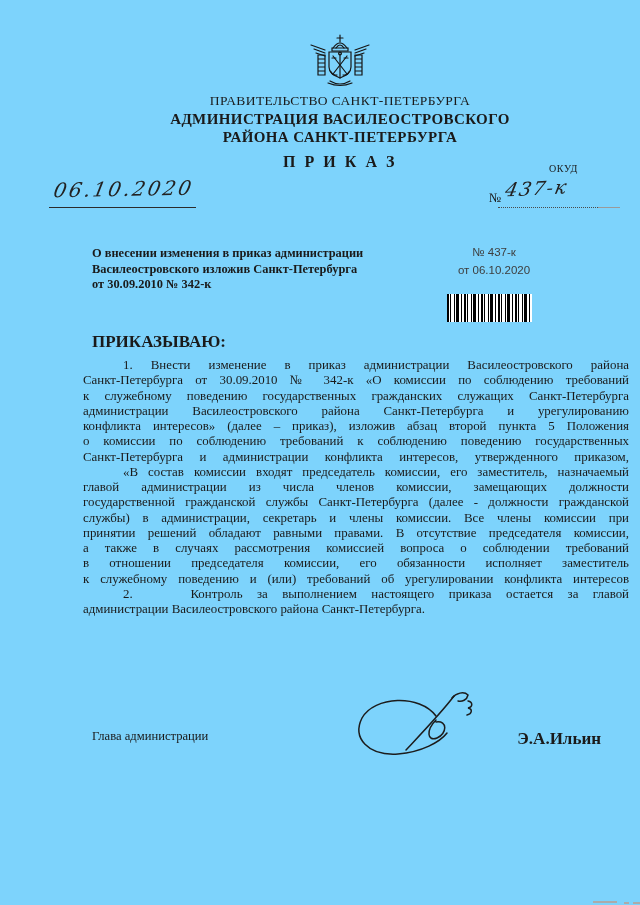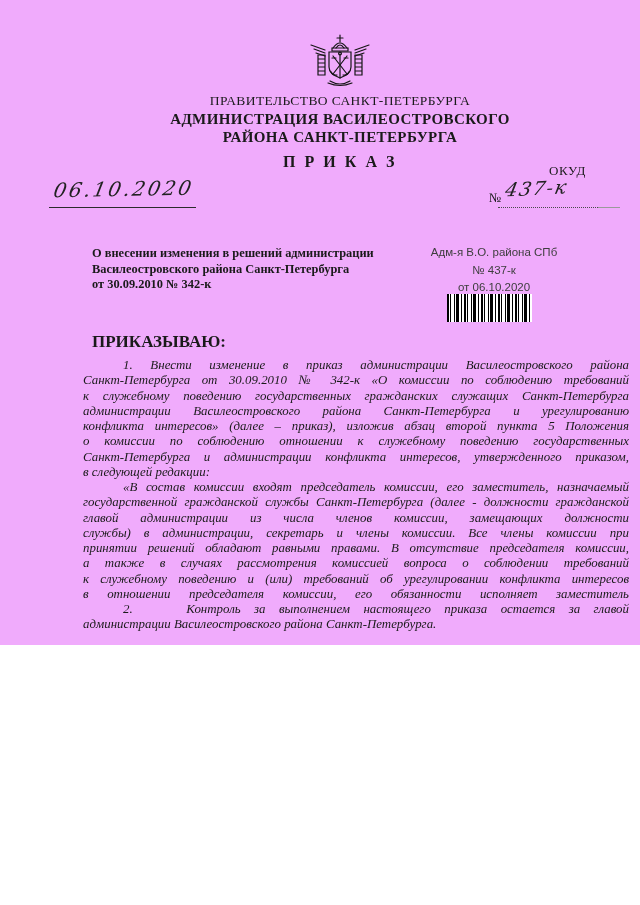--- a/index.html
+++ b/index.html
@@ -1,29 +1,29 @@
 <!DOCTYPE html>
 <html><head>
 <meta charset="utf-8">
 <style>
   html,body{margin:0;padding:0;background:#ffffff;}
-  .page{position:relative;width:640px;height:645px;background:#f0abfc;overflow:hidden;
+  .page{position:relative;width:640px;height:905px;background:#7dd3fc;overflow:hidden;
         font-family:"Liberation Serif",serif;color:#1a1a1a;}
 
   .emblem{position:absolute;left:302px;top:32px;width:76px;height:58px;}
 
   .h-gov{position:absolute;left:35px;top:93px;width:610px;text-align:center;
          font-size:13.5px;letter-spacing:0.4px;}
   .h-adm1{position:absolute;left:35px;top:111px;width:610px;text-align:center;
           font-size:15px;font-weight:bold;letter-spacing:0.4px;}
   .h-adm2{position:absolute;left:35px;top:129px;width:610px;text-align:center;
           font-size:15px;font-weight:bold;letter-spacing:0.4px;}
   .h-type{position:absolute;left:35px;top:153px;width:610px;text-align:center;
           font-size:16px;font-weight:bold;letter-spacing:2.5px;}
-  .okud{position:absolute;left:517px;top:163px;font-size:13px;letter-spacing:0.6px;padding-left:32px;}
+  .okud{position:absolute;left:517px;top:163px;font-size:10px;letter-spacing:0.6px;padding-left:32px;}
 
   .date-hw{position:absolute;left:54px;top:177px;font-size:20px;font-style:italic;
            font-family:"DejaVu Serif",serif;letter-spacing:2.5px;
            transform:skewX(-12deg) rotate(-1deg);color:#222;}
   .date-line{position:absolute;left:49px;top:207px;width:147px;height:1px;background:#2b2b2b;}
   .num-sign{position:absolute;left:489px;top:190px;font-size:13px;}
   .num-hw{position:absolute;left:506px;top:177px;font-size:19px;font-style:italic;
           font-family:"DejaVu Serif",serif;letter-spacing:1.5px;
           transform:skewX(-14deg) rotate(-3deg);color:#222;}
   .num-line{position:absolute;left:498px;top:200px;width:100px;height:7px;
@@ -38,21 +38,21 @@
          font-family:"Liberation Sans",sans-serif;font-size:11.5px;line-height:17.5px;
          color:#3d3d3d;}
   .barcode{position:absolute;left:447px;top:294px;width:85px;height:28px;
            background:repeating-linear-gradient(90deg,
              #000 0 2px,#fff 2px 3px,#000 3px 4px,#fff 4px 7px,#000 7px 8px,
              #fff 8px 9px,#000 9px 12px,#fff 12px 14px,#000 14px 15px,#fff 15px 17px);}
 
   .orderword{position:absolute;left:92px;top:332px;font-weight:bold;font-size:17px;}
 
   .bodytext{position:absolute;left:83px;top:358px;width:546px;font-size:12.9px;}
-  .bline{line-height:15.25px;text-align:justify;text-align-last:justify;font-style:italic;}
+  .bline{line-height:15.25px;text-align:justify;text-align-last:justify;}
   .blast{text-align-last:left;}
   .bindent{text-indent:40px;}
 
   .sig-title{position:absolute;left:92px;top:729px;font-weight:normal;font-size:12.6px;}
   .sig-name{position:absolute;right:39px;top:729px;font-weight:bold;font-size:17px;}
   .sig-auto{position:absolute;left:348px;top:688px;width:140px;height:84px;}
 
   .artifact{position:absolute;background:#ababab;}
   .a1{left:593px;top:901px;width:24px;height:2px;}
   .a2{left:624px;top:902px;width:5px;height:2px;}
@@ -87,51 +87,49 @@
   <span class="okud">ОКУД</span>
 
   <div class="date-hw">06.10.2020</div>
   <div class="date-line"></div>
   <span class="num-sign">№</span>
   <span class="num-hw">437-к</span>
   <div class="num-line"></div>
   <div class="num-line2"></div>
 
   <div class="subject">
-    <div>О внесении изменения в решений администрации</div>
-    <div>Василеостровского района Санкт-Петербурга</div>
+    <div>О внесении изменения в приказ администрации</div>
+    <div>Василеостровского изложив Санкт-Петербурга</div>
     <div>от 30.09.2010 № 342-к</div>
   </div>
 
   <div class="stamp">
-    <div>Адм-я  В.О. района СПб</div>
     <div>№ 437-к</div>
     <div>от 06.10.2020</div>
   </div>
   <div class="barcode"></div>
 
   <div class="orderword">ПРИКАЗЫВАЮ:</div>
 
   <div class="bodytext">
       <div class="bline bindent">1. Внести изменение в приказ администрации Василеостровского района</div>
       <div class="bline">Санкт-Петербурга от 30.09.2010 № 342-к «О комиссии по соблюдению требований</div>
       <div class="bline">к служебному поведению государственных гражданских служащих Санкт-Петербурга</div>
       <div class="bline">администрации Василеостровского района Санкт-Петербурга и урегулированию</div>
       <div class="bline">конфликта интересов» (далее – приказ), изложив абзац второй пункта 5  Положения</div>
-      <div class="bline">о комиссии по соблюдению отношении к служебному поведению государственных</div>
+      <div class="bline">о комиссии по соблюдению требований к соблюдению поведению государственных</div>
       <div class="bline">Санкт-Петербурга и администрации конфликта интересов, утвержденного приказом,</div>
-      <div class="bline blast">в следующей редакции:</div>
       <div class="bline bindent">«В состав комиссии входят председатель комиссии, его заместитель, назначаемый</div>
+      <div class="bline">главой администрации из числа членов комиссии, замещающих должности</div>
       <div class="bline">государственной гражданской службы Санкт-Петербурга (далее - должности гражданской</div>
-      <div class="bline">главой администрации из числа членов комиссии, замещающих должности</div>
       <div class="bline">службы) в администрации, секретарь и члены комиссии. Все члены комиссии при</div>
       <div class="bline">принятии решений обладают равными правами. В отсутствие председателя комиссии,</div>
       <div class="bline">а также в случаях рассмотрения комиссией вопроса о соблюдении требований</div>
+      <div class="bline">в отношении председателя комиссии, его обязанности исполняет заместитель</div>
       <div class="bline">к служебному поведению и (или) требований об урегулировании конфликта интересов</div>
-      <div class="bline">в отношении председателя комиссии, его обязанности исполняет заместитель</div>
       <div class="bline bindent">2.&nbsp;&nbsp;&nbsp;&nbsp;Контроль за выполнением настоящего приказа остается за главой</div>
       <div class="bline blast">администрации Василеостровского района Санкт-Петербурга.</div>
     </div>
 
   <div class="sig-title">Глава администрации</div>
   <svg class="sig-auto" viewBox="0 0 140 84" fill="none" stroke="#1c1c1c" stroke-width="1.5" stroke-linecap="round">
     <path d="M88 28 C 72 6 26 8 14 30 C 4 50 20 68 50 66 C 74 64 92 54 99 45"></path>
     <path d="M58 62 C 72 47 94 24 106 8"></path>
     <path d="M88 32 c -10 10 -9 22 1 18 c 10 -4 11 -18 -1 -16"></path>
     <path d="M104 10 c 4 -5 12 -7 16 -3 c -1 5 -6 7 -10 6"></path>

